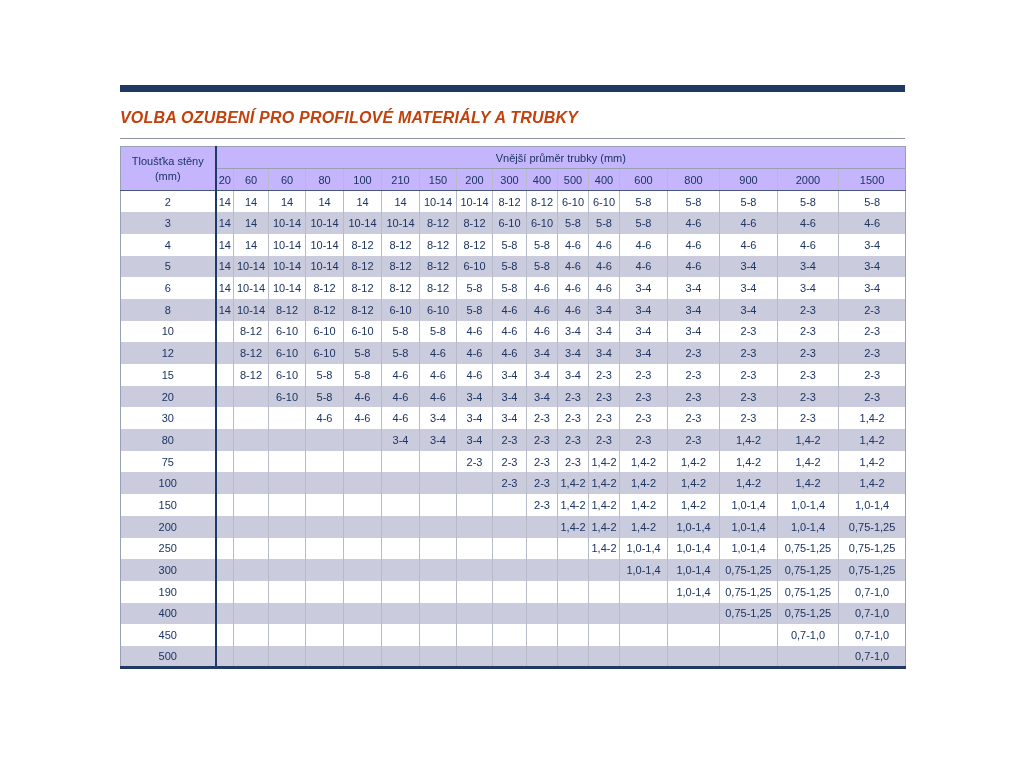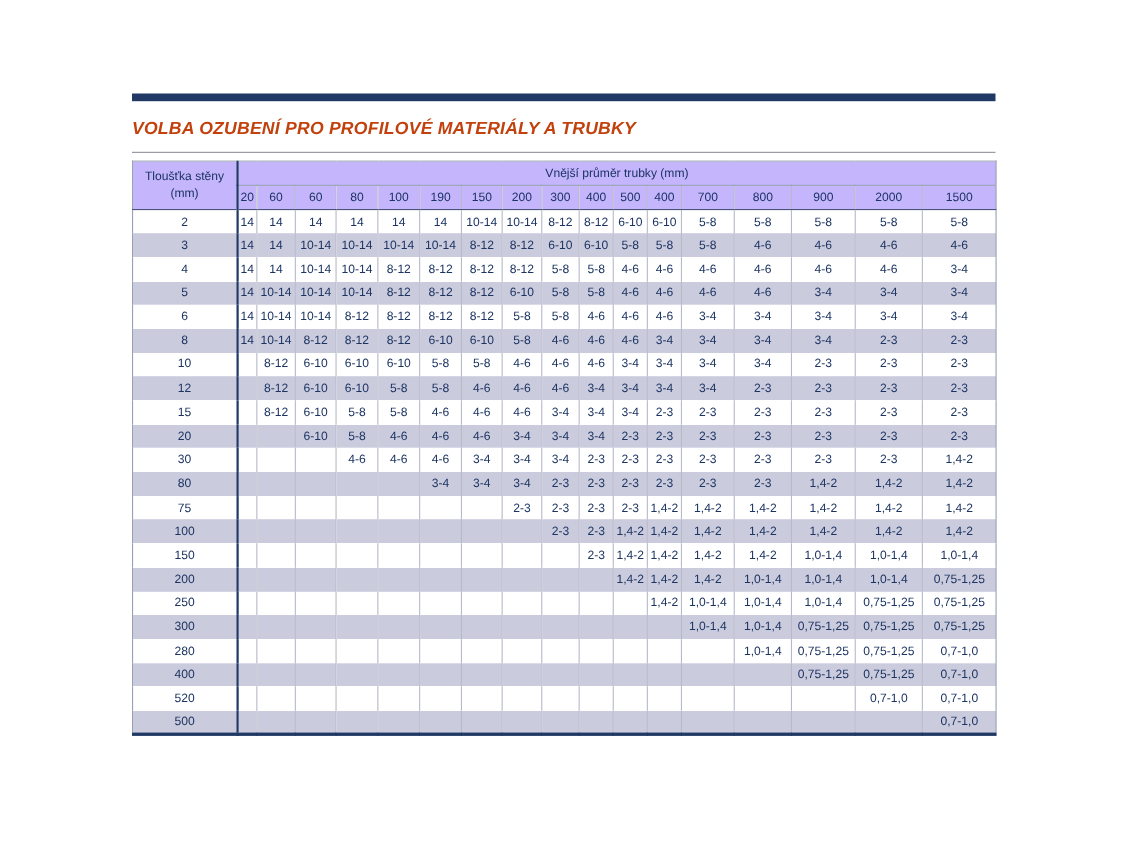--- a/index.html
+++ b/index.html
@@ -97,28 +97,28 @@
             <div>(mm)</div>
           </th>
           <th colspan="17" class="span-h">Vnější průměr trubky (mm)</th>
         </tr>
         <tr>
             <th class="dia-th">20</th>
             <th class="dia-th">60</th>
             <th class="dia-th">60</th>
             <th class="dia-th">80</th>
             <th class="dia-th">100</th>
-            <th class="dia-th">190</th>
+            <th class="dia-th">210</th>
             <th class="dia-th">150</th>
             <th class="dia-th">200</th>
             <th class="dia-th">300</th>
             <th class="dia-th">400</th>
             <th class="dia-th">500</th>
             <th class="dia-th">400</th>
-            <th class="dia-th">700</th>
+            <th class="dia-th">600</th>
             <th class="dia-th">800</th>
             <th class="dia-th">900</th>
             <th class="dia-th">2000</th>
             <th class="dia-th">1500</th>
           </tr>
       </thead>
       <tbody>
           <tr>
             <td class="thick">2</td>
             <td>14</td>
@@ -473,21 +473,21 @@
             <td></td>
             <td></td>
             <td></td>
             <td>1,0-1,4</td>
             <td>1,0-1,4</td>
             <td>0,75-1,25</td>
             <td>0,75-1,25</td>
             <td>0,75-1,25</td>
           </tr>
           <tr>
-            <td class="thick">280</td>
+            <td class="thick">190</td>
             <td></td>
             <td></td>
             <td></td>
             <td></td>
             <td></td>
             <td></td>
             <td></td>
             <td></td>
             <td></td>
             <td></td>
@@ -513,21 +513,21 @@
             <td></td>
             <td></td>
             <td></td>
             <td></td>
             <td></td>
             <td>0,75-1,25</td>
             <td>0,75-1,25</td>
             <td>0,7-1,0</td>
           </tr>
           <tr>
-            <td class="thick">520</td>
+            <td class="thick">450</td>
             <td></td>
             <td></td>
             <td></td>
             <td></td>
             <td></td>
             <td></td>
             <td></td>
             <td></td>
             <td></td>
             <td></td>

